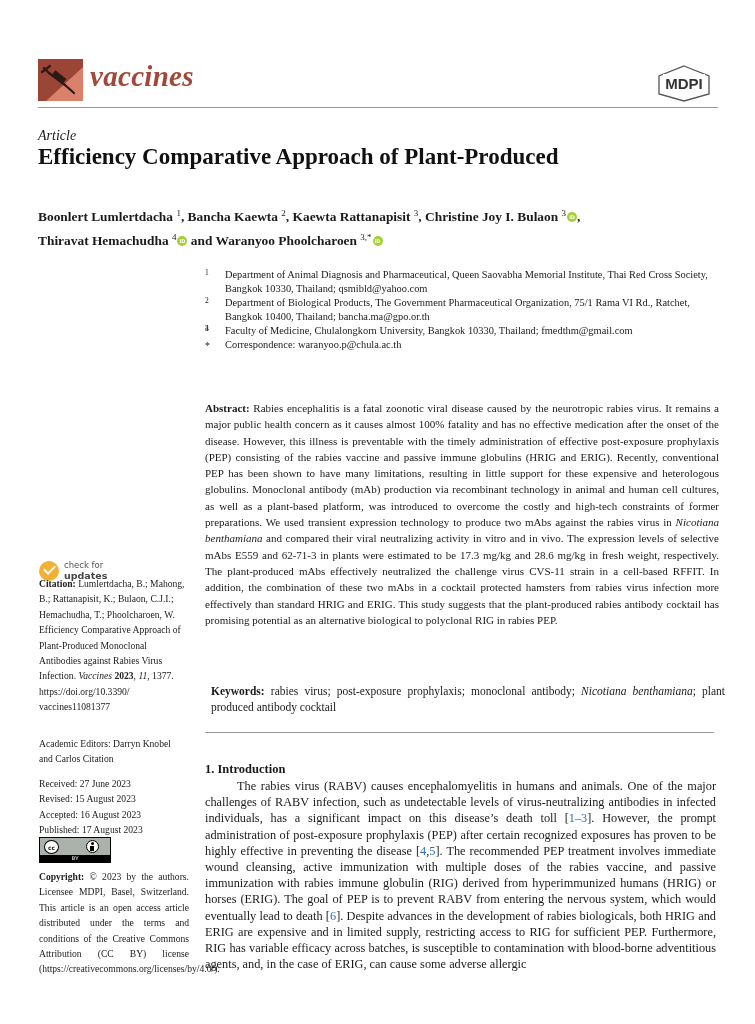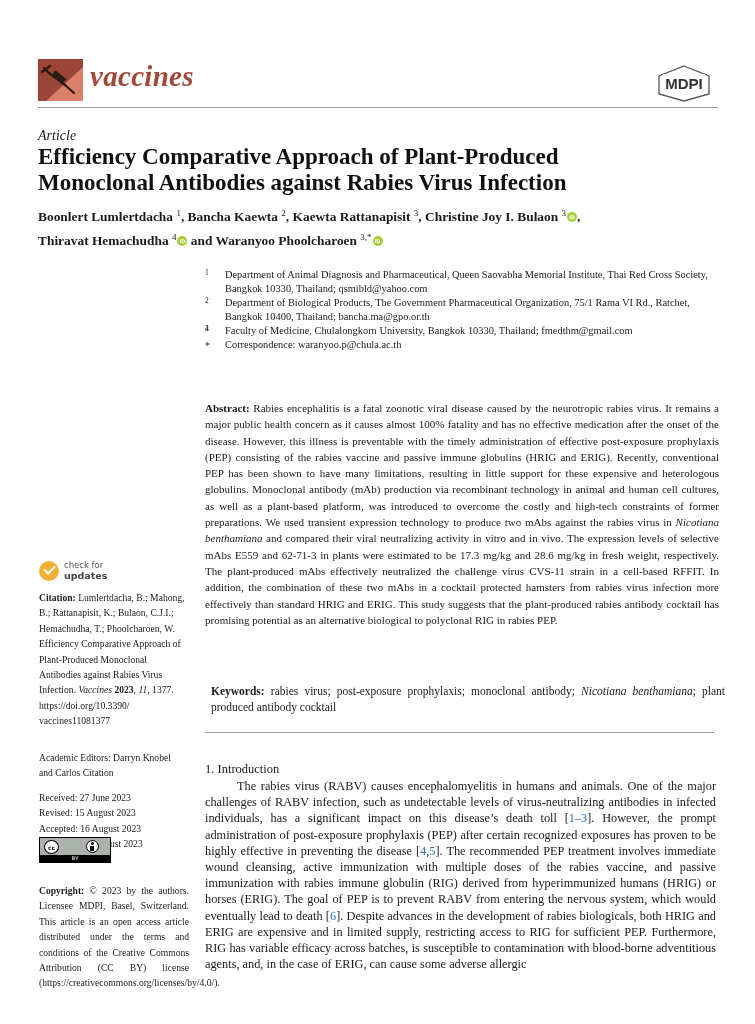--- a/index.html
+++ b/index.html
@@ -27,32 +27,32 @@
   .affil { position: relative; padding-left: 20px; }
   .affil .mark { position: absolute; left: 0; top: -2px; font-size: 7.5px; }
   .affil .mark.star { top: 1px; font-size: 10px; }
 
   
   .abstract { left: 205px; top: 400px; width: 514px; font-size: 11px; line-height: 16.3px; text-align: justify; }
   .keywords { left: 211px; top: 683px; width: 514px; font-size: 11.5px; line-height: 16.3px; text-align: justify; }
   .section-rule { left: 205px; top: 732px; width: 509px; height: 1px; background: #9a9a9a; }
 
   
-  .intro-heading { left: 205px; top: 762px; font-size: 12.5px; font-weight: normal; }
+  .intro-heading { left: 205px; top: 762px; font-size: 12.5px; font-weight: bold; }
   .intro { left: 205px; top: 778px; width: 511px; font-size: 12.3px; line-height: 16.2px; text-align: justify; text-indent: 32px; }
   .ref { color: #2a6ebb; }
 
   
   .check-updates { left: 39px; top: 549px; width: 90px; height: 24px; margin-top: 12px; }
   .cu-circle { position: absolute; left: 0; top: 0; width: 20px; height: 20px; border-radius: 50%; background: #f2b134; }
   .cu-check { position: absolute; left: 5px; top: 4px; width: 9px; height: 5px; border-left: 2.5px solid #fff; border-bottom: 2.5px solid #fff; transform: rotate(-45deg); }
   .cu-text1 { position: absolute; left: 25px; top: -1px; font-family: "DejaVu Sans", sans-serif; font-size: 8.5px; color: #555; }
   .cu-text2 { position: absolute; left: 25px; top: 9px; font-family: "DejaVu Sans", sans-serif; font-size: 9.5px; font-weight: bold; color: #444; }
 
-  .side { left: 39px; width: 150px; font-size: 9.6px; line-height: 15.4px; color: #222; margin-top: 14px; }
+  .side { left: 39px; width: 150px; font-size: 9.6px; line-height: 15.4px; color: #222; }
   .citation { top: 576px; }
   .editors { top: 736px; }
   .dates { top: 776px; }
   .cc-badge { left: 39px; top: 837px; width: 72px; height: 26px; background: #aab2ab; border: 1.5px solid #000; box-sizing: border-box; }
   .cc-badge .strip { position: absolute; left: 0; bottom: 0; width: 100%; height: 7px; background: #000; color: #aab2ab;
                      font-family: "DejaVu Sans", sans-serif; font-size: 5px; text-align: center; line-height: 7px; font-weight: bold; }
   .cc-badge .cc { position: absolute; left: 4px; top: 2px; width: 15px; height: 14px; border-radius: 50%; background: #fff; border: 1.5px solid #000;
                   font-family: "DejaVu Sans", sans-serif; font-size: 6px; font-weight: bold; line-height: 14px; text-align: center; box-sizing: border-box; }
   .cc-badge .by { position: absolute; left: 46px; top: 2px; width: 13px; height: 13px; border-radius: 50%; background: #fff; border: 1.5px solid #000; box-sizing: border-box; }
   .cc-badge .by::before { content: ""; position: absolute; left: 3.5px; top: 1px; width: 3px; height: 3px; background: #000; border-radius: 50%; }
@@ -83,21 +83,20 @@
     <polygon points="29,2 54,12 54,30 29,37 4,30 4,12" fill="none" stroke="#555" stroke-width="1.3"></polygon>
     <rect x="8" y="10" width="42" height="18" fill="#fff"></rect>
     <text x="29" y="25" text-anchor="middle" font-family="Liberation Sans, sans-serif" font-weight="bold" font-size="15" fill="#333">MDPI</text>
   </svg>
 </div>
 <div class="abs header-rule"></div>
 
 <div class="abs article-type">Article</div>
 <div class="abs title">
   <div>Efficiency Comparative Approach of Plant-Produced</div>
-  <div>Monoclonal Antibodies against Rabies Virus Infection</div>
 </div>
 <div class="abs authors">
   <span><span>Boonlert Lumlertdacha</span>&nbsp;<sup>1</sup></span><span>, </span>
   <span><span>Bancha Kaewta</span>&nbsp;<sup>2</sup></span><span>, </span>
   <span><span>Kaewta Rattanapisit</span>&nbsp;<sup>3</sup></span><span>, </span>
   <span><span>Christine Joy I. Bulaon</span>&nbsp;<sup>3</sup></span><span class="orcid">iD</span><span>,</span><br>
   <span><span>Thiravat Hemachudha</span>&nbsp;<sup>4</sup></span><span class="orcid">iD</span><span> and </span>
   <span><span>Waranyoo Phoolcharoen</span>&nbsp;<sup>3,*</sup></span><span class="orcid">iD</span>
 </div>
 

